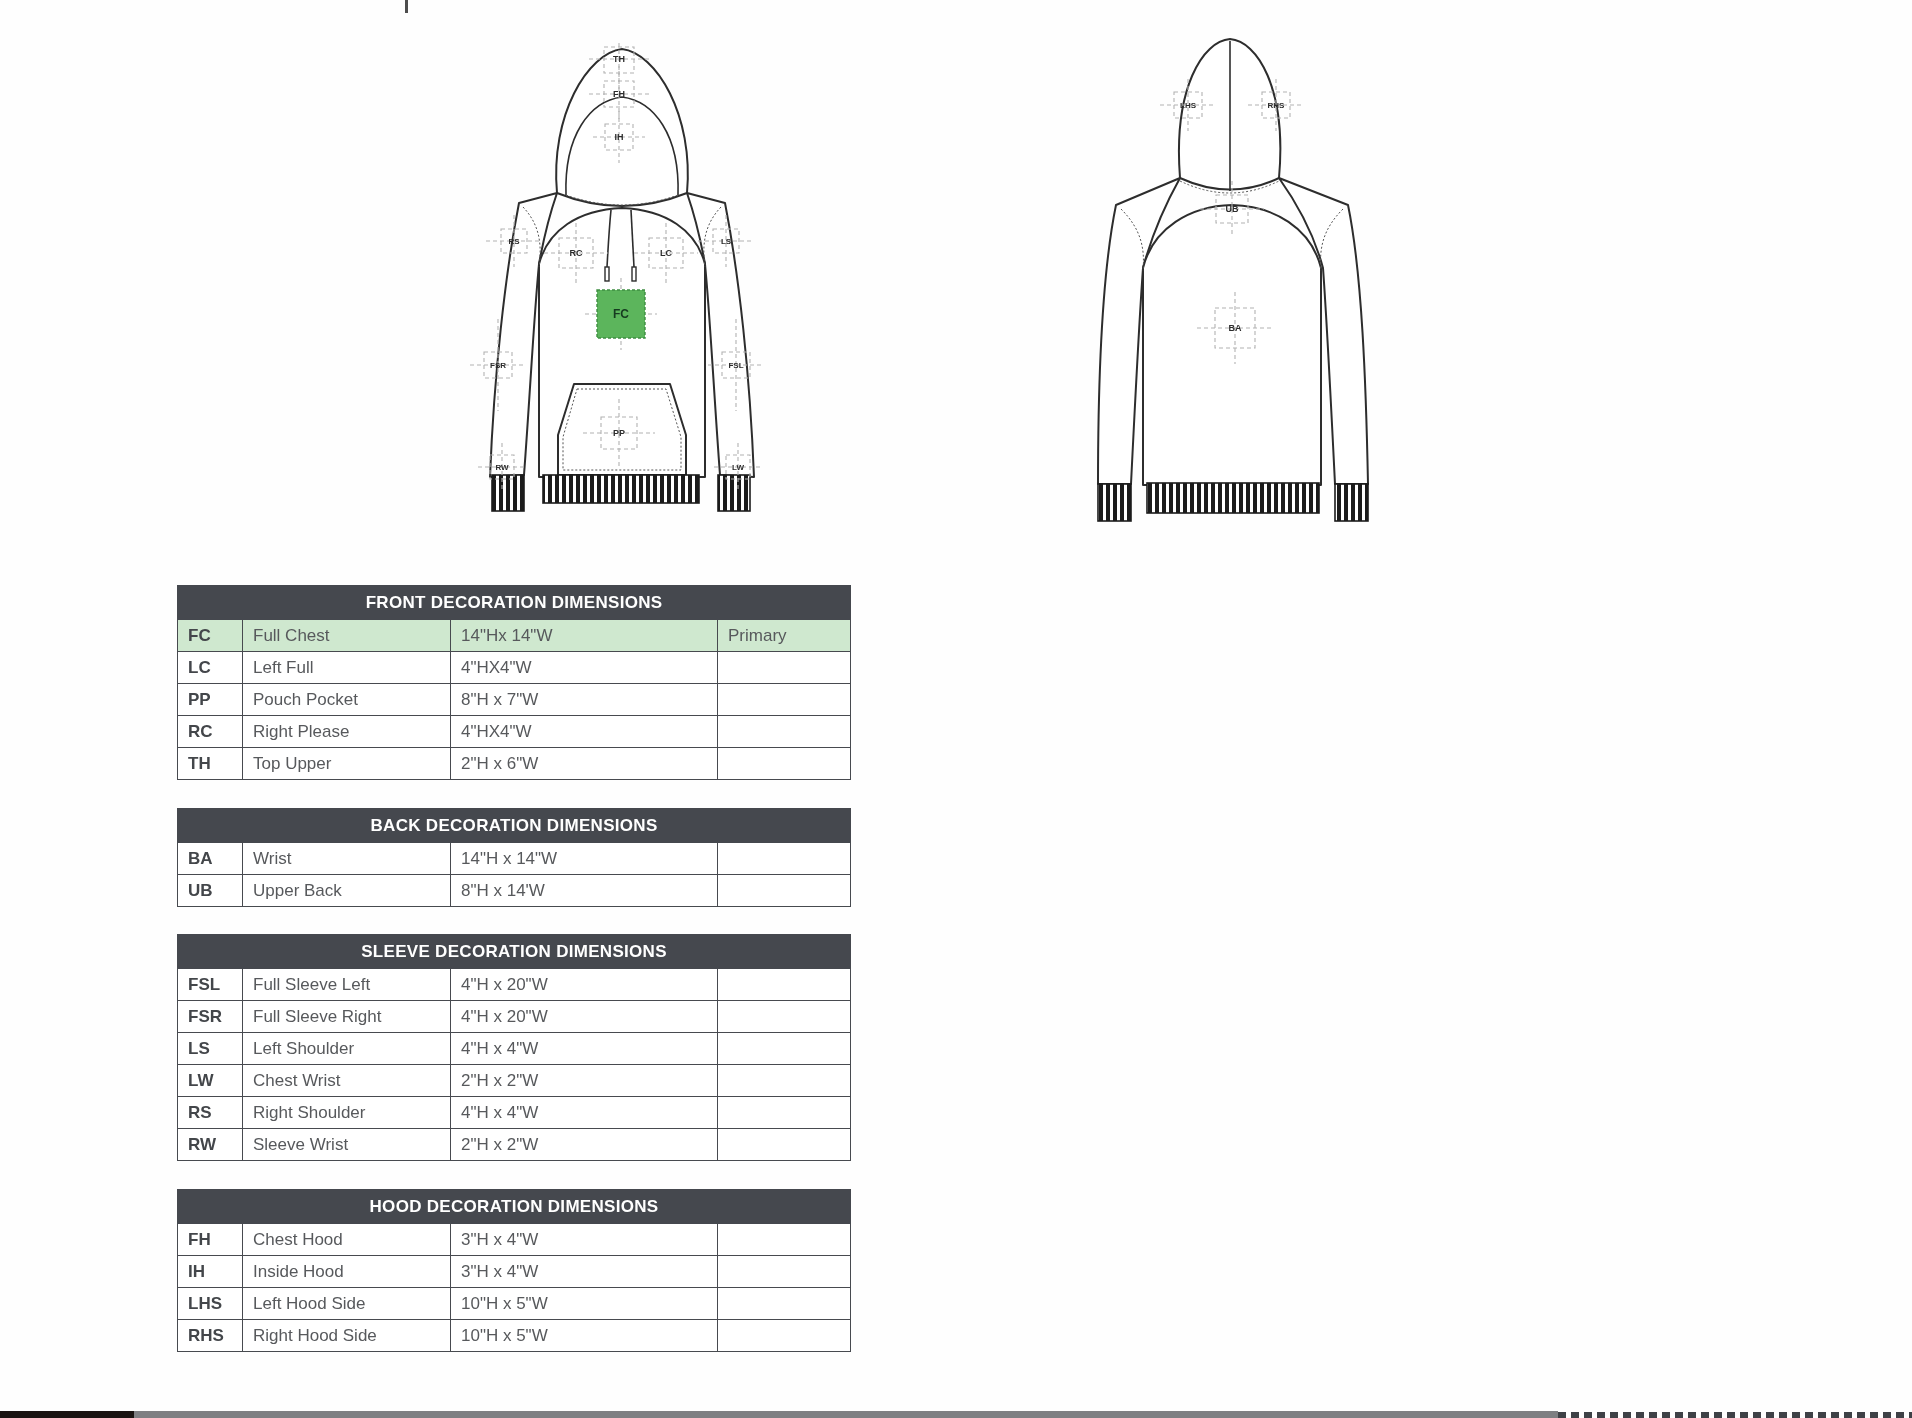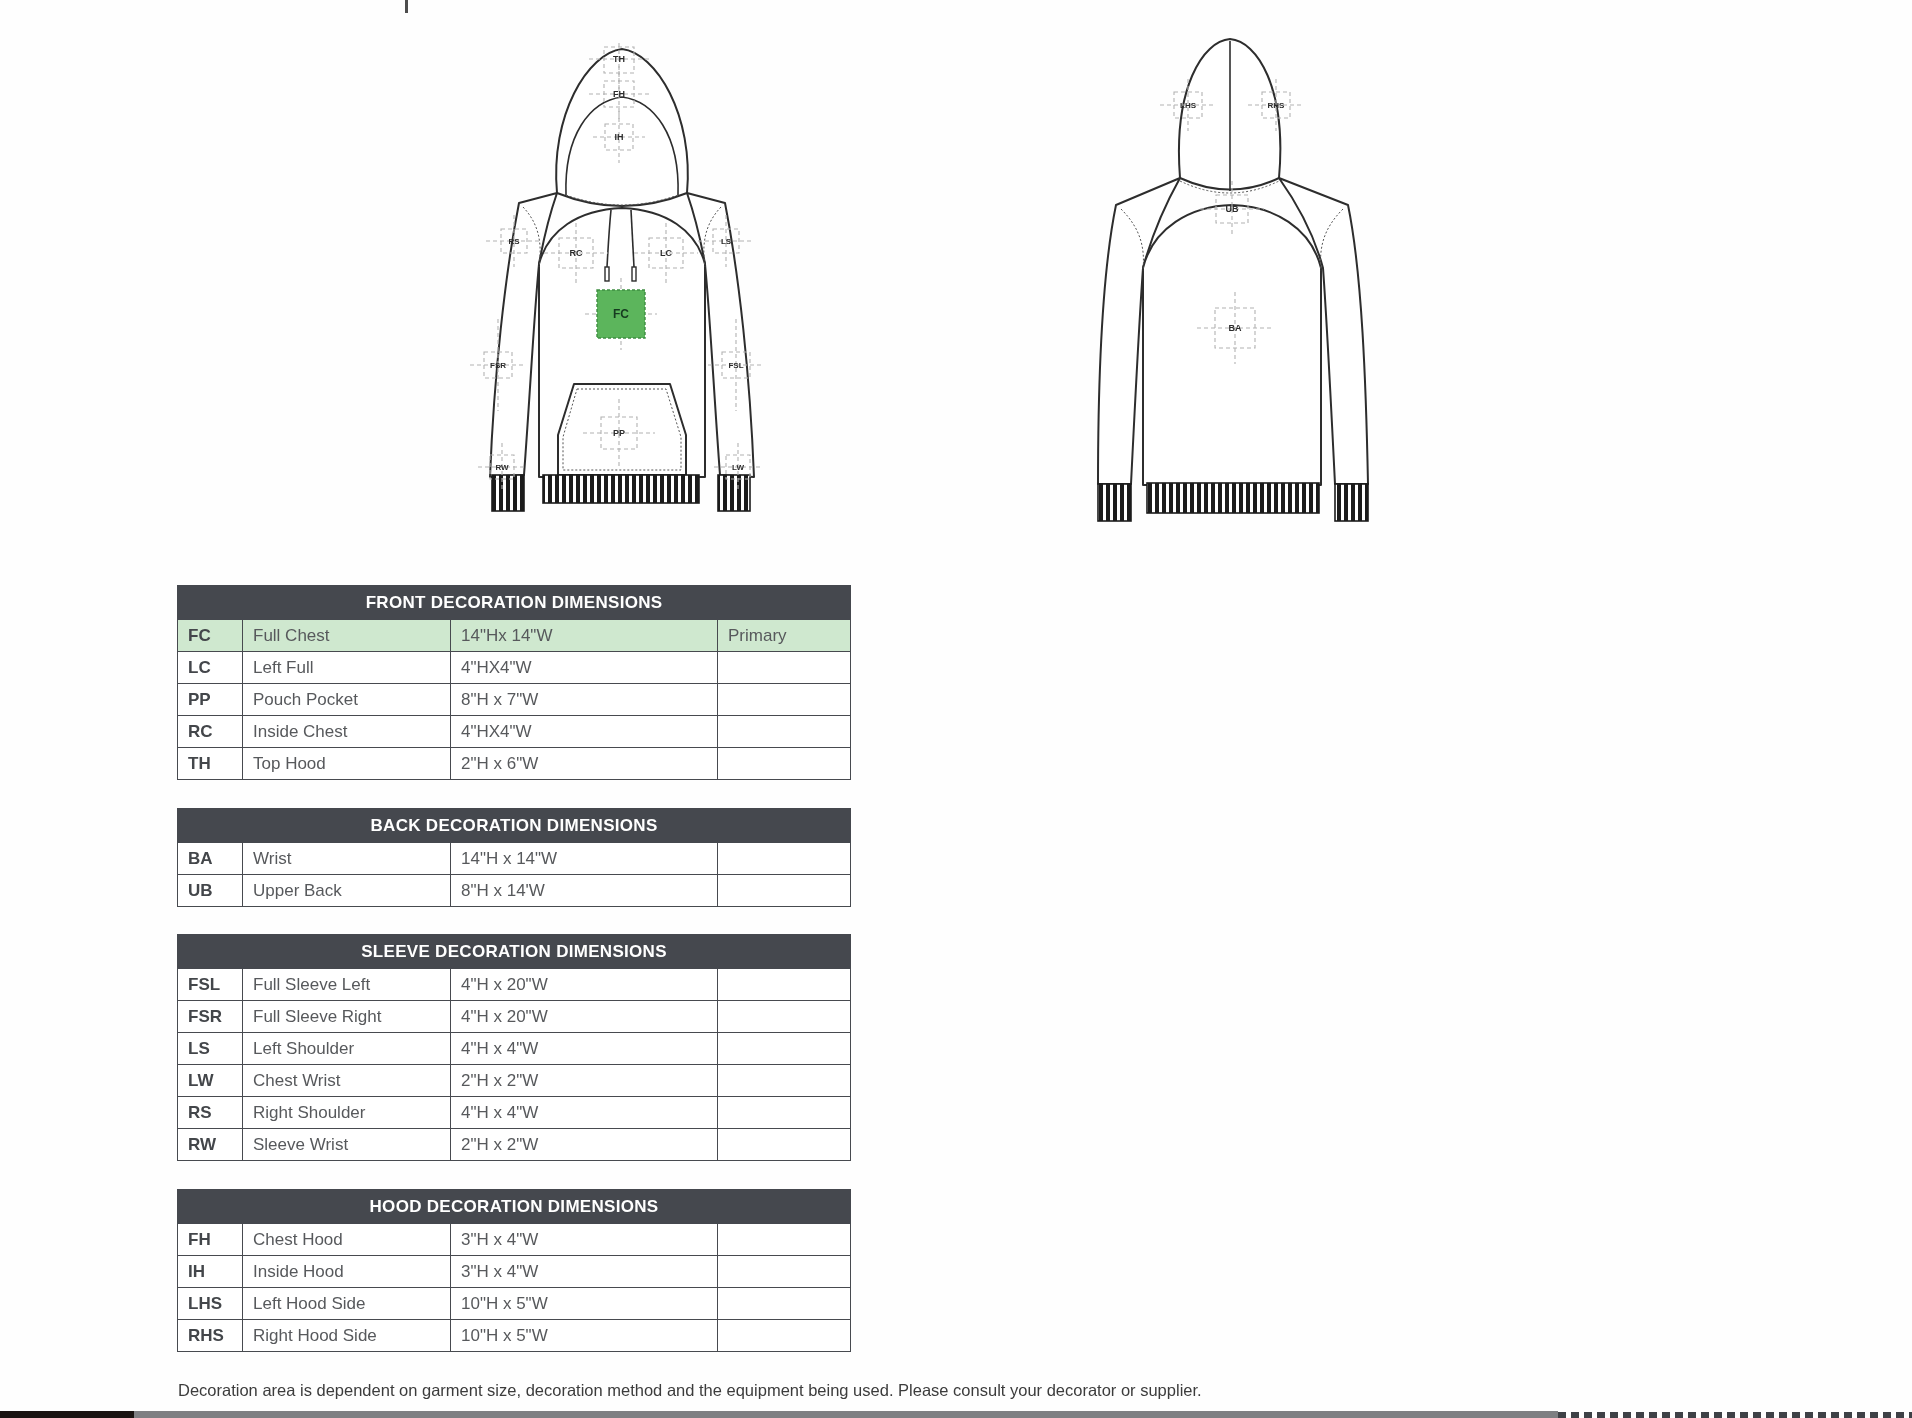--- a/index.html
+++ b/index.html
@@ -241,27 +241,27 @@
         <td></td>
       </tr>
       <tr>
         <td class="code">PP</td>
         <td>Pouch Pocket</td>
         <td>8"H x 7"W</td>
         <td></td>
       </tr>
       <tr>
         <td class="code">RC</td>
-        <td>Inside Chest</td>
+        <td>Right Please</td>
         <td>4"HX4"W</td>
         <td></td>
       </tr>
       <tr>
         <td class="code">TH</td>
-        <td>Top Hood</td>
+        <td>Top Upper</td>
         <td>2"H x 6"W</td>
         <td></td>
       </tr>
     </tbody>
   </table>
 
   <table class="dim-table" style="top:808px">
     <colgroup>
         <col class="c-code">
         <col class="c-name">
@@ -374,21 +374,20 @@
       </tr>
       <tr>
         <td class="code">RHS</td>
         <td>Right Hood Side</td>
         <td>10"H x 5"W</td>
         <td></td>
       </tr>
     </tbody>
   </table>
 
-  <div class="footnote">Decoration area is dependent on garment size, decoration method and the equipment being used. Please consult your decorator or supplier.</div>
 
   <div class="bottom-bar">
     <div class="seg-dark"></div>
     <div class="seg-gray"></div>
     <div class="seg-letters"></div>
   </div>
 
 </div>
 
 </body></html>

